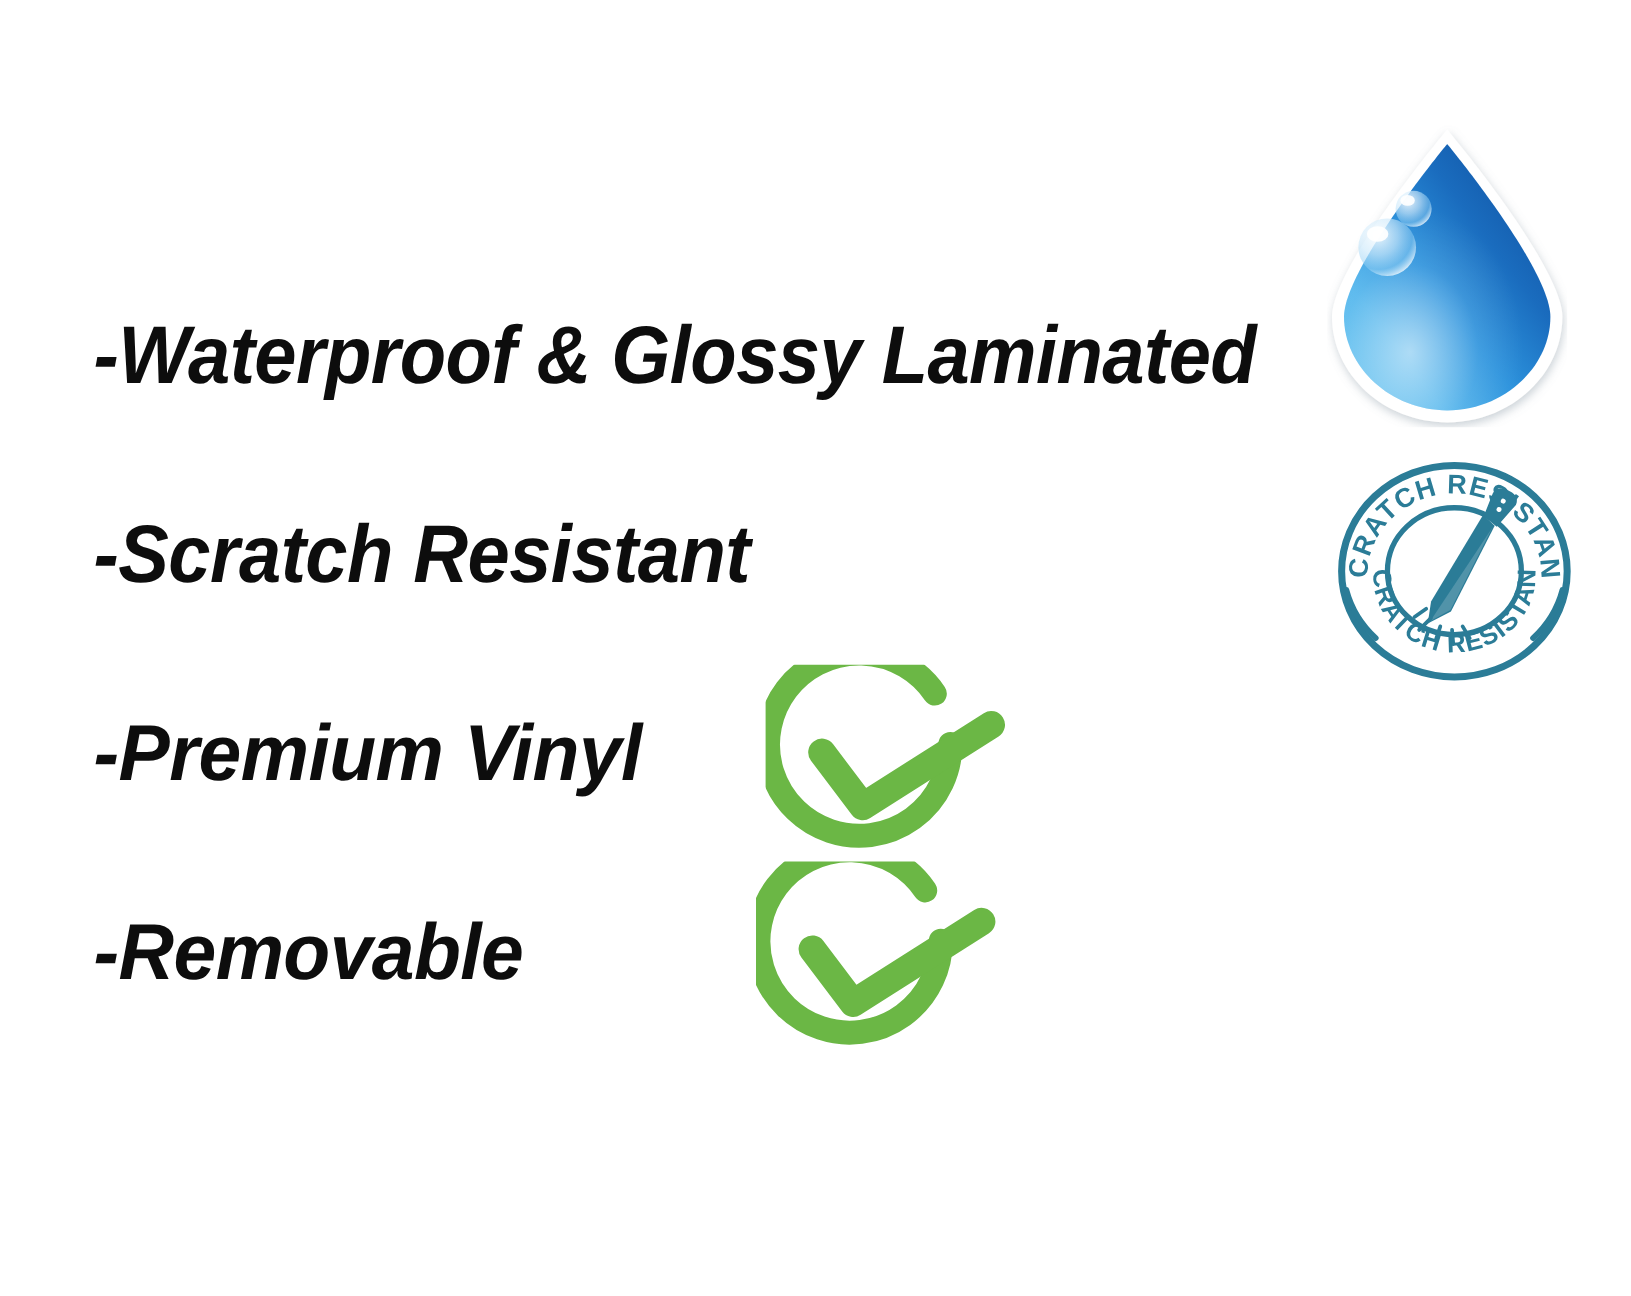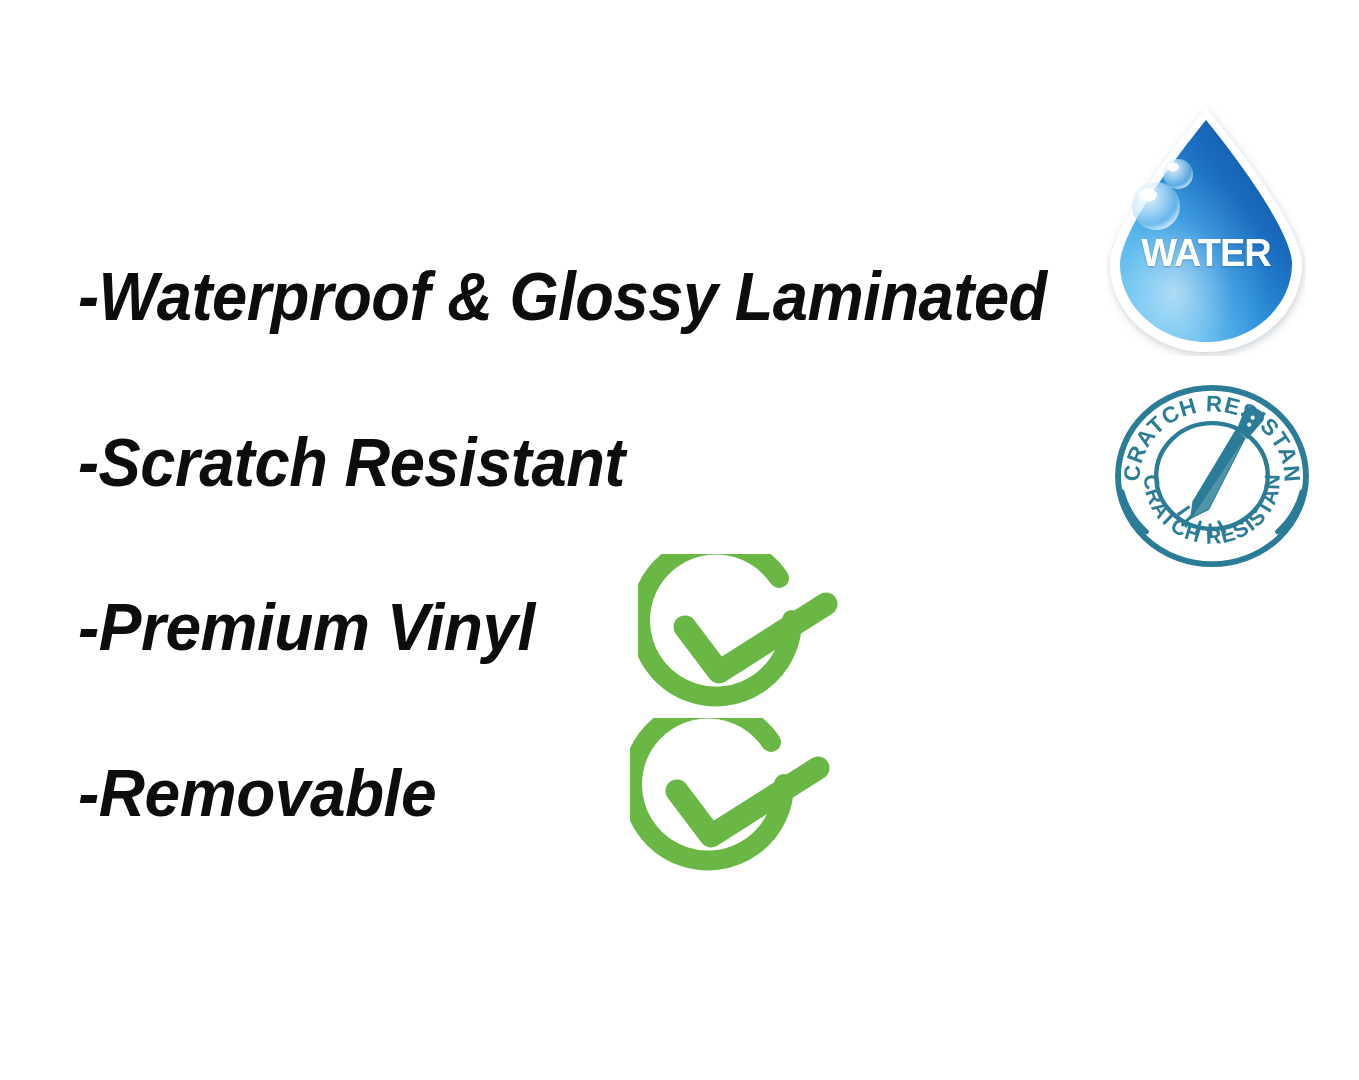--- a/index.html
+++ b/index.html
@@ -145,21 +145,20 @@
                C186 202 147 238 100 238
                C53 238 14 202 14 160
                C14 120 100 16 100 16 Z" fill="url(#dropSheen)"></path>
 
       <circle cx="72" cy="70" r="15" fill="url(#bubbleGrad)" opacity="0.92"></circle>
       <ellipse cx="67" cy="63" rx="6" ry="4.5" fill="#ffffff" opacity="0.9"></ellipse>
 
       <circle cx="50" cy="102" r="24" fill="url(#bubbleGrad)" opacity="0.92"></circle>
       <ellipse cx="42" cy="91" rx="9" ry="6.5" fill="#ffffff" opacity="0.92"></ellipse>
     </svg>
-    <div id="drop-text-water" class="drop-text">WATER</div>
   </div>
 
   <div id="scratch-badge">
     <svg width="196" height="186" viewBox="0 0 200 190" xmlns="http://www.w3.org/2000/svg">
       <defs>
         <path id="arcTop" d="M 26 100 A 74 70 0 0 1 174 100"></path>
         <path id="arcBottom" d="M 31 100 A 69 65 0 0 0 169 100"></path>
       </defs>
 
       <ellipse cx="100" cy="96" rx="96" ry="90" fill="none" stroke="#2B7C97" stroke-width="6"></ellipse>

